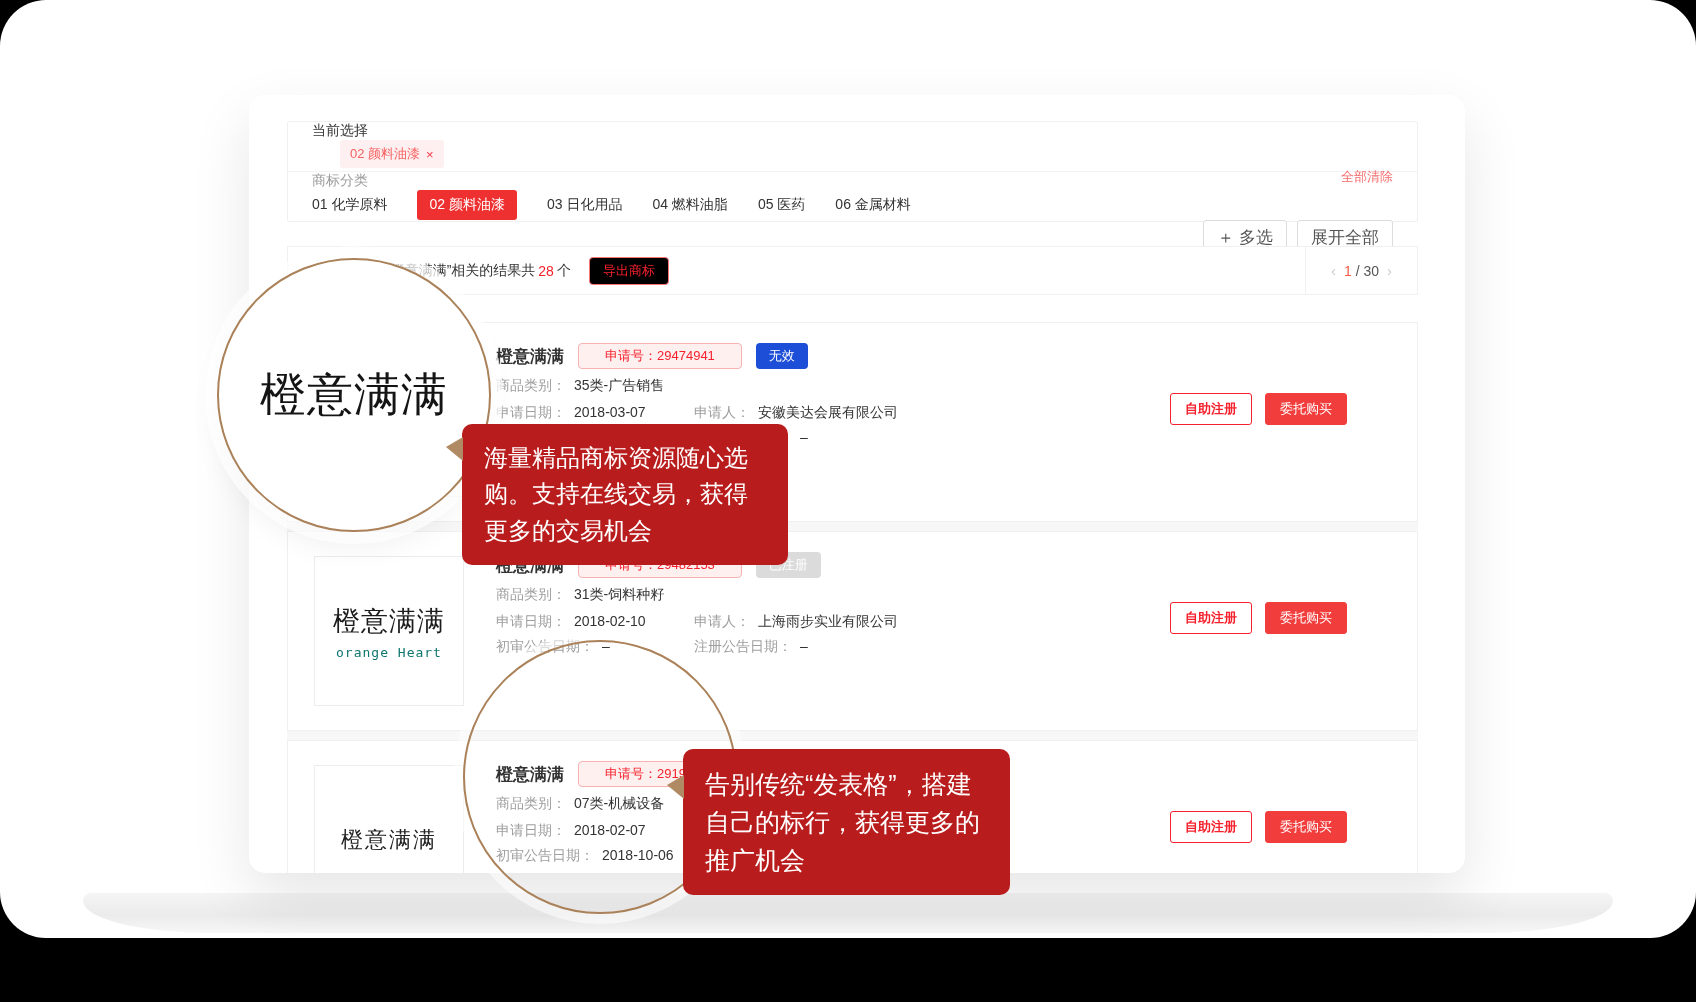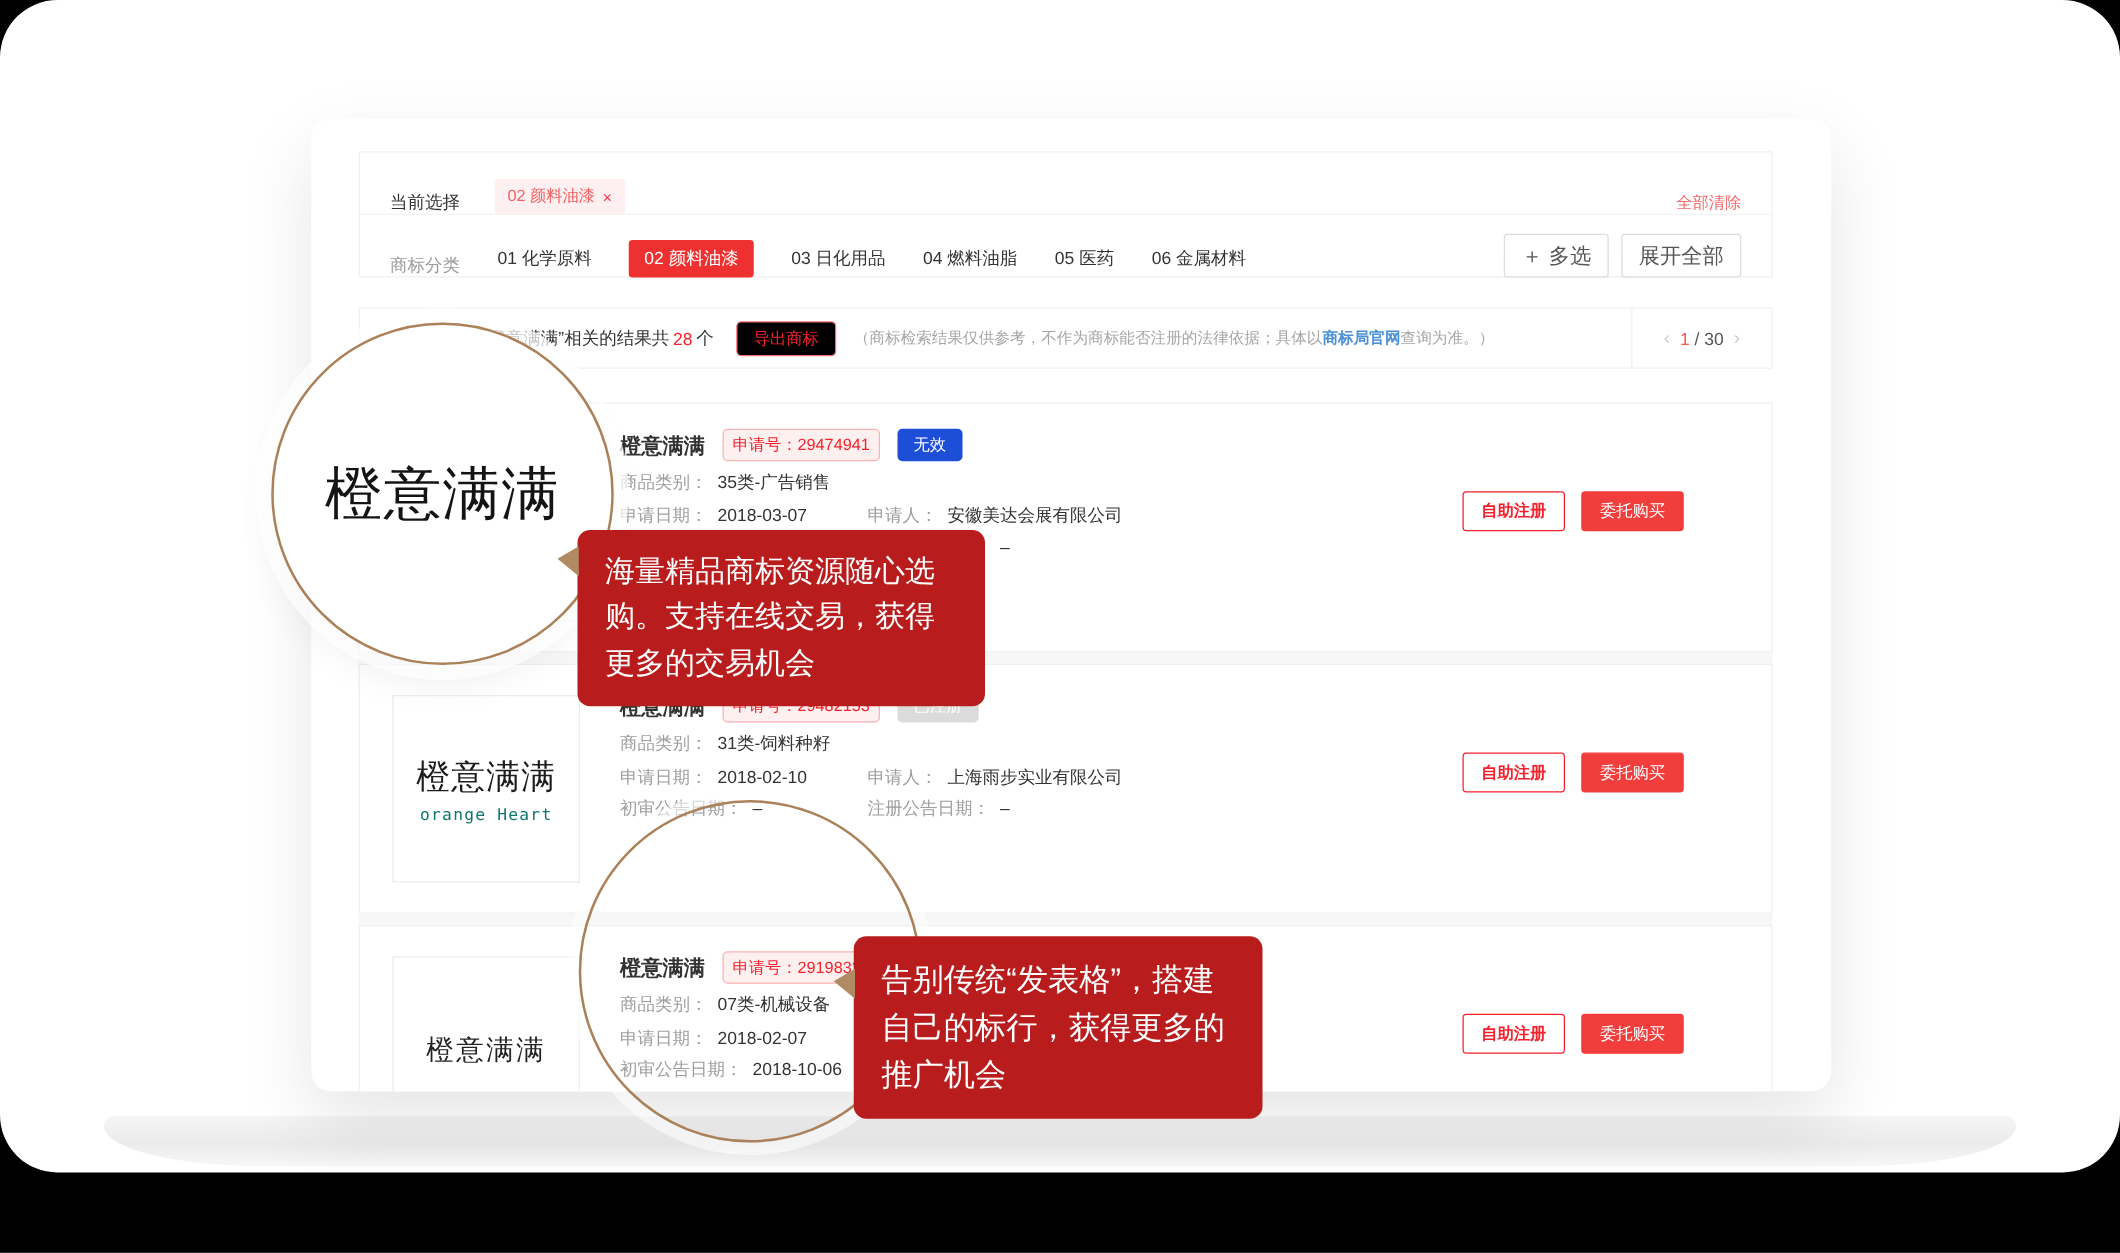--- a/index.html
+++ b/index.html
@@ -11,21 +11,21 @@
   .base{position:absolute;left:83px;top:893px;width:1530px;height:40px;
         background:linear-gradient(180deg,#f5f5f6 0%,#ebebec 55%,#f7f7f8 100%);
         border-radius:10px 10px 160px 160px / 10px 10px 40px 40px;}
 
   
   .window{position:absolute;left:249px;top:95px;width:1216px;height:778px;background:#fff;
           border-radius:16px;box-shadow:0 24px 60px rgba(0,0,0,.10);overflow:hidden;}
 
   .header-box{position:absolute;left:38px;top:26px;width:1131px;height:101px;
               border:1px solid #f0f0f1;border-radius:2px;background:#fff;}
-  .hrow{display:flex;align-items:flex-end;height:50px;padding:0 24px;}
+  .hrow{display:flex;align-items:flex-start;height:50px;padding:0 24px;flex-direction:column;}
   .hrow.first{border-bottom:1px solid #f3f3f4;}
   .cur-label{font-size:14px;color:#333;}
   .filter-tag{margin-left:28px;background:#feeff0;color:#f56060;font-size:13px;
               padding:5px 10px;border-radius:3px;display:inline-flex;align-items:center;gap:6px;cursor:pointer;}
   .filter-tag .x{color:#f5394b;font-size:13px;}
   .clear-all{margin-left:auto;color:#f56c6c;font-size:13px;cursor:pointer;}
 
   .cat-label{font-size:14px;color:#9b9b9b;margin-right:30px;}
   .tabs{display:flex;align-items:center;gap:30px;font-size:14px;color:#333;}
   .tab{cursor:pointer;white-space:nowrap;}
@@ -54,21 +54,21 @@
   .row.first{margin-top:27px;}
   .tm-img{position:absolute;left:26px;top:24px;width:150px;height:150px;border:1px solid #ececec;
           display:flex;flex-direction:column;align-items:center;justify-content:center;background:#fff;}
   .tm-img .big{font-size:24px;color:#222;letter-spacing:2px;}
   .tm-img .serif{font-family:"DejaVu Serif","Liberation Serif",serif;font-size:27px;color:#1c1c1c;letter-spacing:1px;}
   .tm-img .sub{font-family:"DejaVu Sans Mono","Liberation Mono",monospace;font-size:13px;font-weight:normal;color:#0f766e;margin-top:6px;letter-spacing:1px;}
   .det{position:absolute;left:208px;top:0;width:760px;}
   .l1{position:absolute;top:20px;left:0;display:flex;align-items:center;}
   .tm-name{font-size:17px;font-weight:bold;color:#333;}
   .chip{margin-left:14px;border:1px solid #f8b2b2;background:#fff0f0;color:#f5222d;
-        font-size:13px;padding:3px 7px;border-radius:4px;white-space:nowrap;}
+        font-size:13px;padding:3px 26px;border-radius:4px;white-space:nowrap;}
   .badge{margin-left:14px;font-size:13px;padding:4px 13px;border-radius:4px;color:#fff;}
   .badge.invalid{background:#1d4ed8;}
   .badge.registered{background:#dbdbdb;color:rgba(255,255,255,.95);}
   .l2{position:absolute;top:54px;left:0;font-size:14px;}
   .l3{position:absolute;top:81px;left:0;font-size:14px;display:flex;}
   .l4{position:absolute;top:106px;left:0;font-size:14px;display:flex;}
   .cell{width:198px;}
   .lbl{color:#9e9e9e;margin-right:8px;}
   .val{color:#333;margin-top:48px;}
   .row-btns{position:absolute;right:70px;top:70px;display:flex;gap:13px;}
@@ -132,23 +132,20 @@
         </div>
       </div>
 
       <div class="results">
         <div class="res-head">
           <div class="res-head-left">
             <span class="sum-txt">为您检索到“橙意满满”相关的结果共</span>
             <span class="sum-count">28</span>
             <span class="sum-txt">个</span>
             <span class="export-btn">导出商标</span>
-            <span class="disclaimer">
-              <span>（商标检索结果仅供参考，不作为商标能否注册的法律依据；具体以</span><span class="link">商标局官网</span><span>查询为准。）</span>
-            </span>
           </div>
           <div class="pager">
             <span class="pg-arrow">‹</span>
             <span><span class="pg-cur">1</span>
             <span class="pg-rest">/</span>
             <span class="pg-rest">30</span></span>
             <span class="pg-arrow">›</span>
           </div>
         </div>
 

